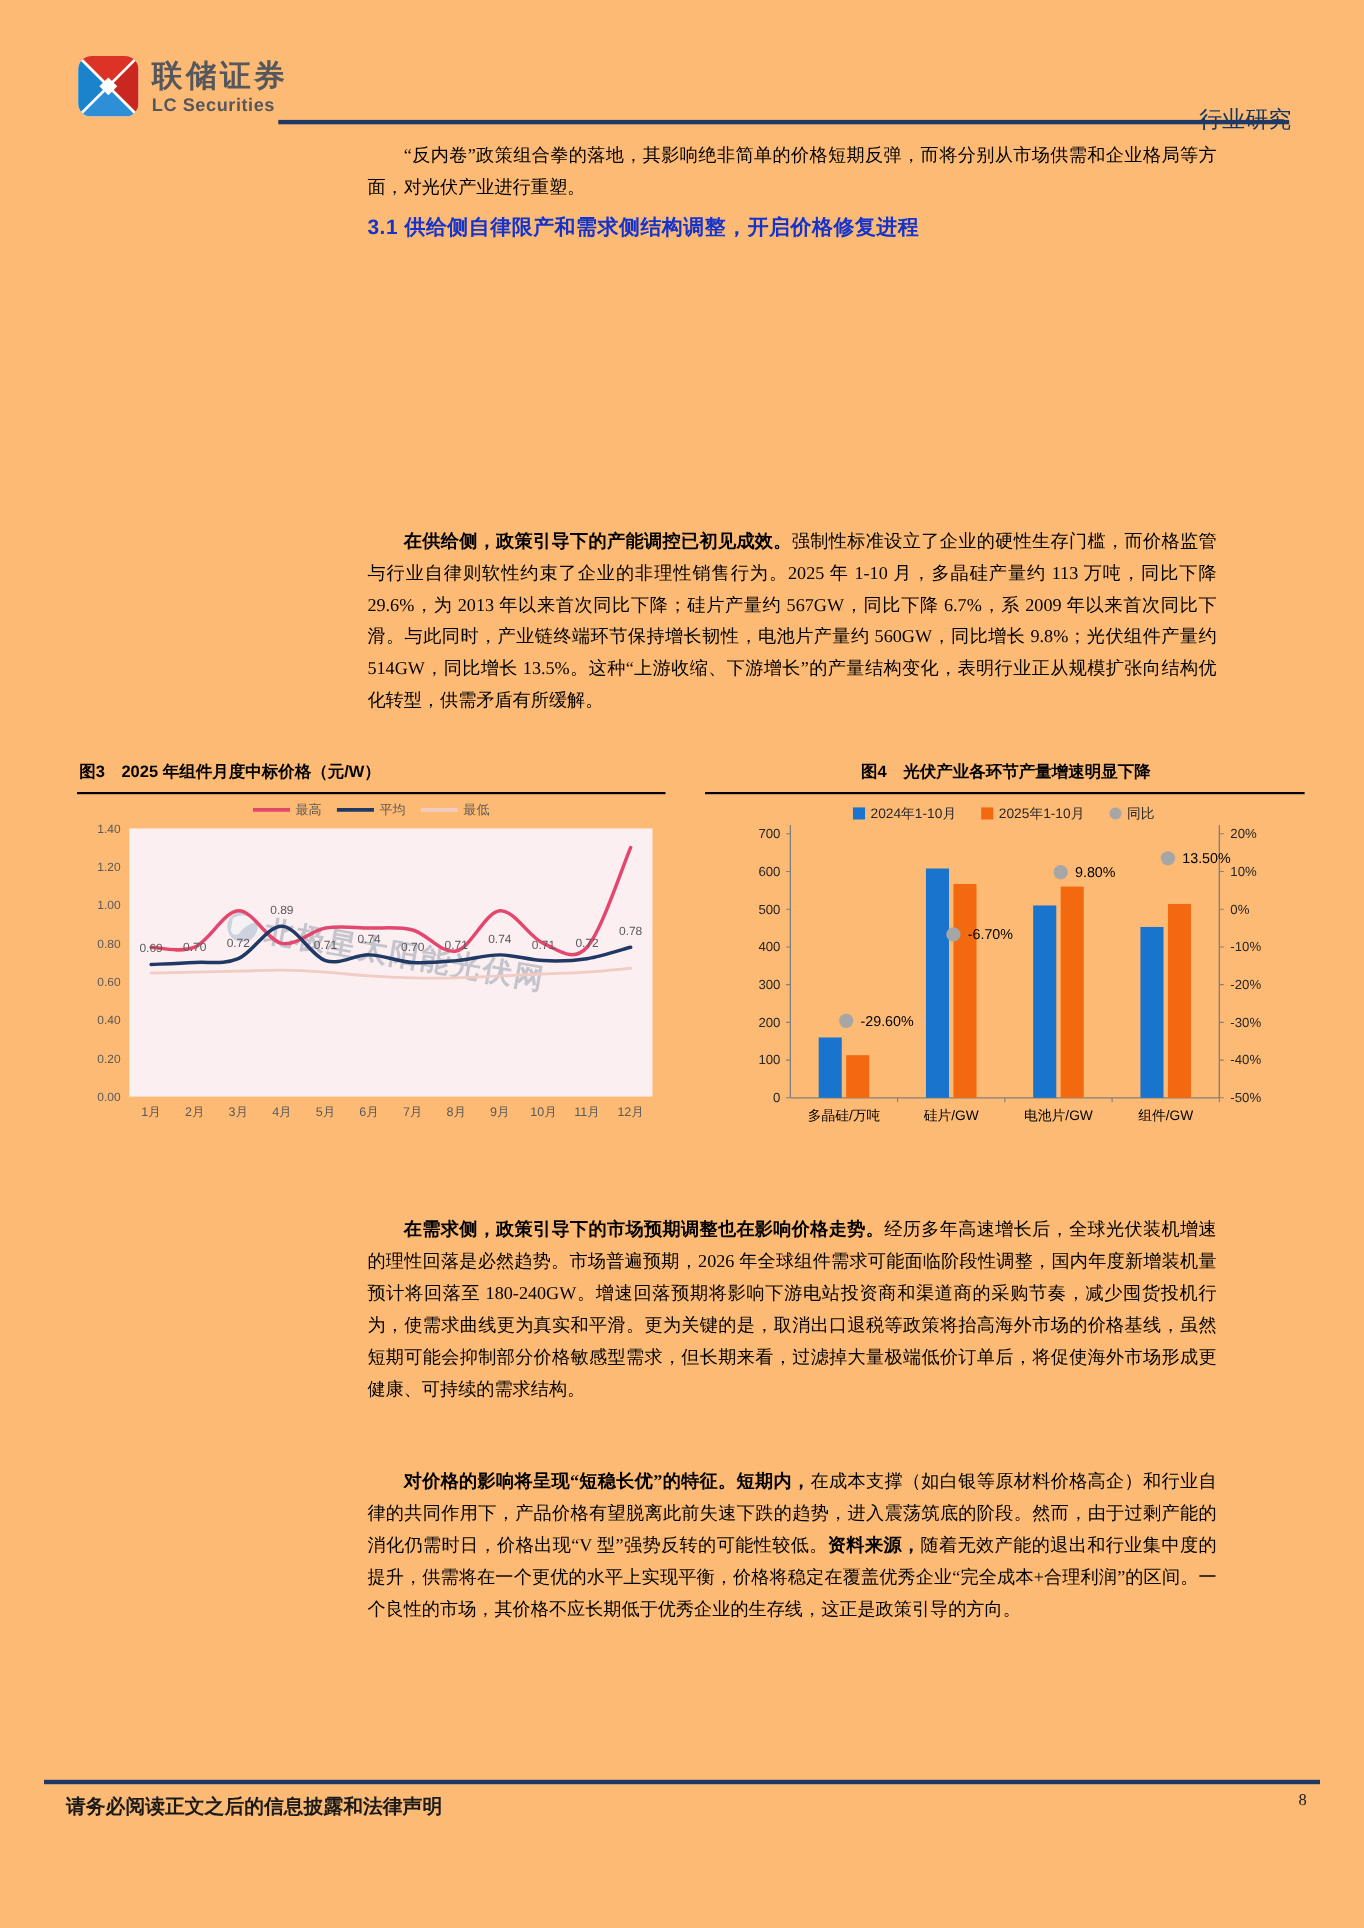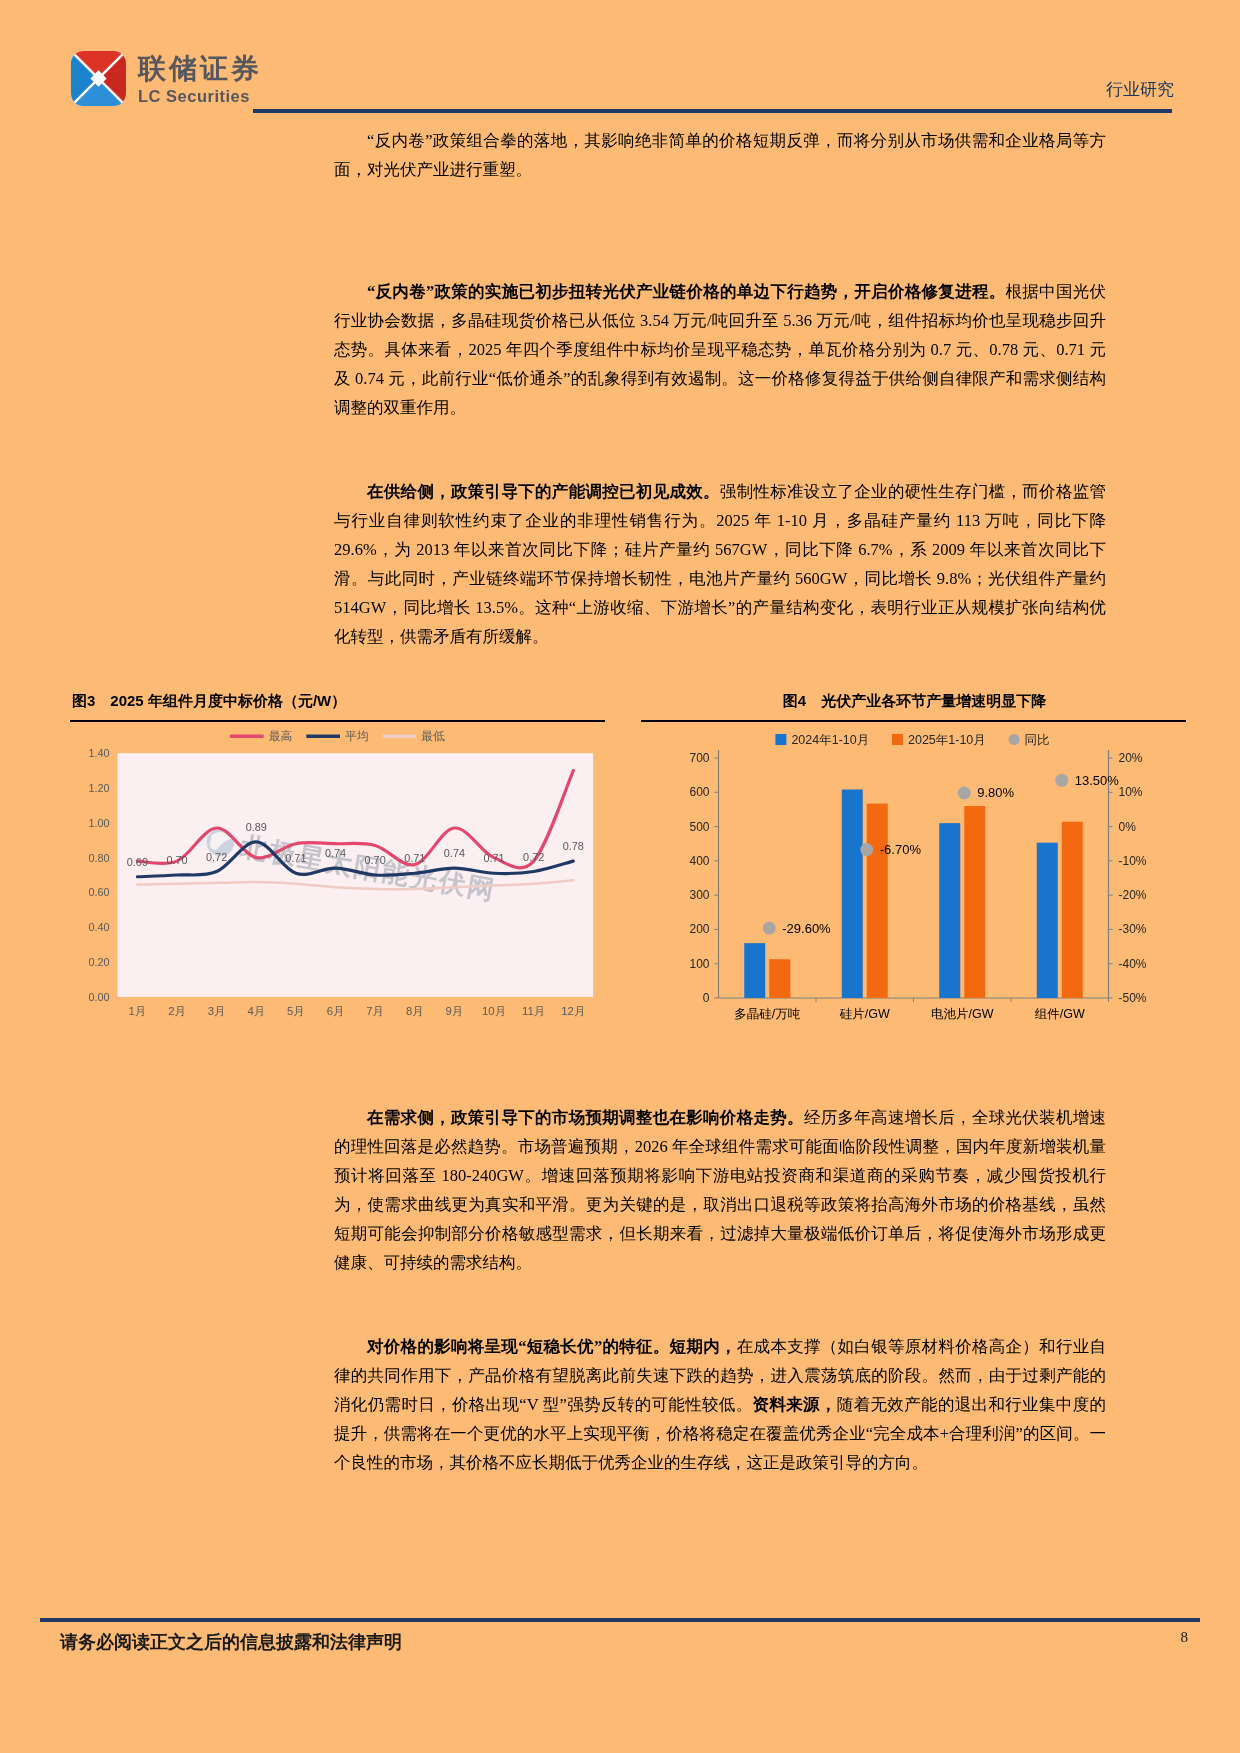--- a/index.html
+++ b/index.html
@@ -5,21 +5,21 @@
   html,body{margin:0;padding:0;background:#888;}
   .page{position:relative;width:1240px;height:1753px;background:#fdba74;margin:0 auto;
         font-family:"Liberation Serif","DejaVu Serif",serif;color:#000;overflow:hidden;}
 
   
   .logo-wrap{position:absolute;left:70px;top:50px;display:flex;align-items:flex-start;}
   .logo-svg{width:57px;height:57px;display:block;}
   .brand{margin-left:11px;font-family:"Liberation Sans","DejaVu Sans",sans-serif;color:#55575c;}
   .brand-cn{font-size:28px;font-weight:700;letter-spacing:3px;line-height:34px;margin-top:2px;}
   .brand-en{font-size:16.5px;font-weight:700;letter-spacing:.5px;line-height:20px;}
-  .report-type{position:absolute;top:78px;right:66px;font-size:17px;color:#17365d;}
+  .report-type{position:absolute;top:94px;right:66px;font-size:21px;color:#17365d;}
   .header-rule{position:absolute;left:253px;top:109px;width:919px;height:3.5px;background:#1f3864;}
 
   
   .para{position:absolute;left:334px;width:772px;font-size:16.5px;line-height:29px;
         text-align:justify;text-indent:33px;}
   .para b{font-weight:700;}
   .section-heading{position:absolute;left:334px;top:194px;margin:0;width:800px;
         font-family:"Liberation Sans","DejaVu Sans",sans-serif;
         font-size:19px;font-weight:700;color:#1433cc;letter-spacing:.5px;}
 
@@ -64,22 +64,22 @@
     <div class="brand">
       <div class="brand-cn">联储证券</div>
       <div class="brand-en">LC Securities</div>
     </div>
   </div>
   <div class="report-type">行业研究</div>
   <div class="header-rule"></div>
 
   <div class="para" style="top:126px">“反内卷”政策组合拳的落地，其影响绝非简单的价格短期反弹，而将分别从市场供需和企业格局等方面，对光伏产业进行重塑。</div>
 
-
-  <div class="para" style="top:277px"><b>“反内卷”政策的实施已初步扭转光伏产业链价格的单边下行趋势，开启价格修复进程。</b><span>根据中国光伏行业协会数据，多晶硅现货价格已从低位 3.54 万元/吨回升至 5.36 万元/吨，组件招标均价也呈现稳步回升态势。具体来看，2025 年四个季度组件中标均价呈现平稳态势，单瓦价格分别为 0.7 元、0.78 元、0.71 元及 0.74 元，此前行业“低价通杀”的乱象得到有效遏制。这一价格修复得益于供给侧自律限产和需求侧结构调整的双重作用。</span></div>
+  <h2 class="section-heading">3.1 供给侧自律限产和需求侧结构调整，开启价格修复进程</h2>
+
   <div class="para" style="top:477px"><b>在供给侧，政策引导下的产能调控已初见成效。</b><span>强制性标准设立了企业的硬性生存门槛，而价格监管与行业自律则软性约束了企业的非理性销售行为。2025 年 1-10 月，多晶硅产量约 113 万吨，同比下降 29.6%，为 2013 年以来首次同比下降；硅片产量约 567GW，同比下降 6.7%，系 2009 年以来首次同比下滑。与此同时，产业链终端环节保持增长韧性，电池片产量约 560GW，同比增长 9.8%；光伏组件产量约 514GW，同比增长 13.5%。这种“上游收缩、下游增长”的产量结构变化，表明行业正从规模扩张向结构优化转型，供需矛盾有所缓解。</span></div>
 
   <figure class="fig" id="fig3">
     <div class="fig-title">图3　2025 年组件月度中标价格（元/W）</div>
     <svg id="fig3-svg" class="fig-chart" viewBox="0 0 540 312">
         <rect x="48" y="30" width="480" height="246" fill="#FBEFF1"></rect>
         <text x="40" y="280" text-anchor="end" font-size="11" fill="#595959">0.00</text>
         <text x="40" y="244.85714285714286" text-anchor="end" font-size="11" fill="#595959">0.20</text>
         <text x="40" y="209.71428571428572" text-anchor="end" font-size="11" fill="#595959">0.40</text>
         <text x="40" y="174.57142857142853" text-anchor="end" font-size="11" fill="#595959">0.60</text>

